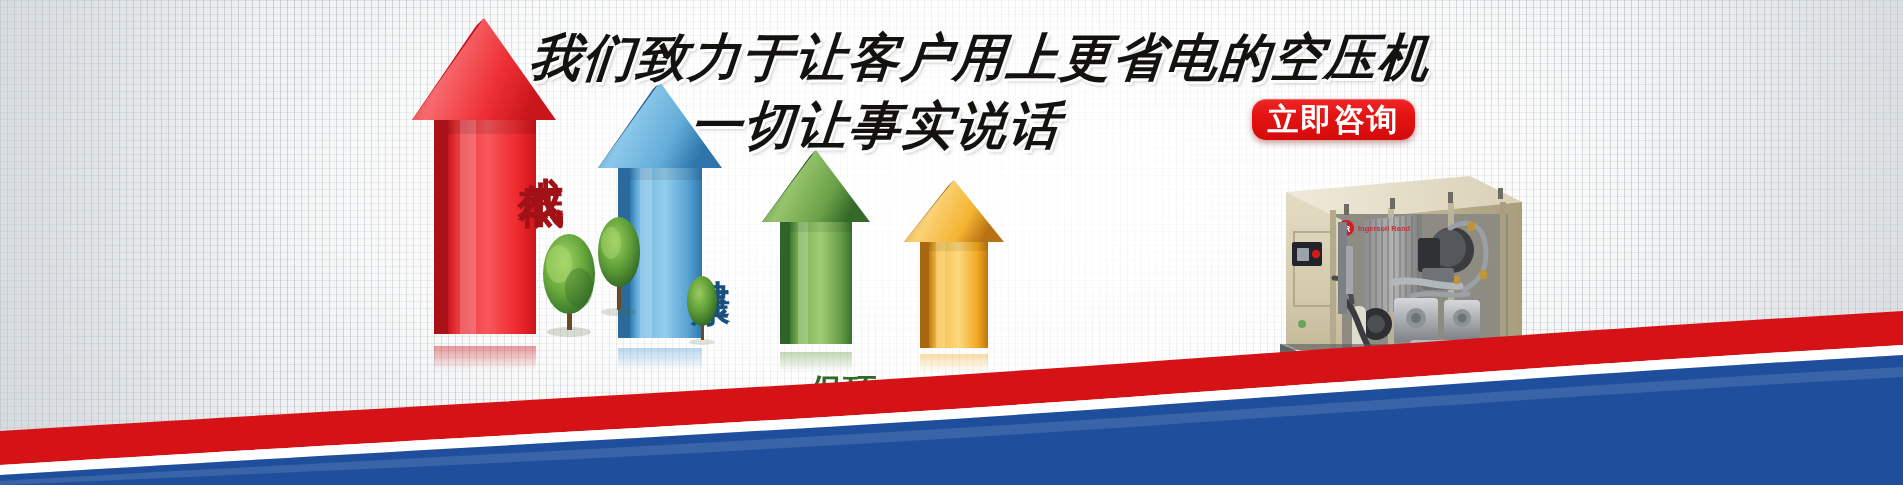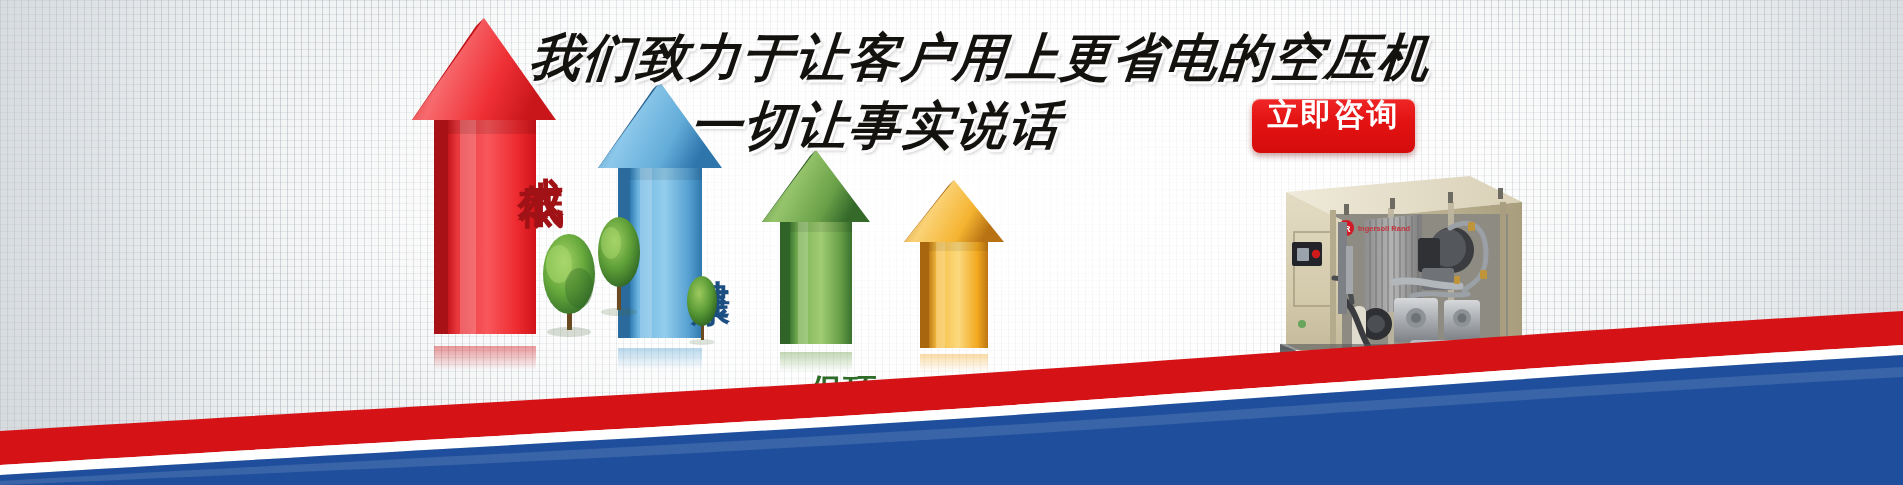--- a/index.html
+++ b/index.html
@@ -49,26 +49,26 @@
     letter-spacing:2px;
     text-shadow:2px 3px 0 rgba(255,255,255,.95), 3px 4px 3px rgba(120,120,120,.35);
     font-style:italic;
     transform:skewX(-5deg);
   }
   .hl-line1{position:absolute;left:6px;top:16px;font-size:51px;}
   .hl-line2{position:absolute;left:166px;top:84px;font-size:51px;}
 
   
   .cta{
-    position:absolute;left:1252px;top:99px;width:163px;height:54px;
-    border-radius:8px;
+    position:absolute;left:1252px;top:99px;width:163px;height:41px;
+    border-radius:14px;
     background:linear-gradient(to bottom,#ef2626 0%, #e41313 40%, #d40b0b 100%);
     box-shadow:0 3px 6px rgba(120,10,10,.40), inset 0 1px 0 rgba(255,255,255,.30);
     cursor:pointer;border:none;padding:0;
-    display:flex;align-items:flex-start;justify-content:center;
+    display:flex;align-items:center;justify-content:center;
   }
   .cta-label{
     font-family:"Liberation Serif","DejaVu Serif",serif;
     font-size:31px;font-weight:bold;color:#ffffff;letter-spacing:2px;
     line-height:1;
   }
 
   
   .arrow{position:absolute;}
   .arrow svg{display:block;overflow:visible;}

